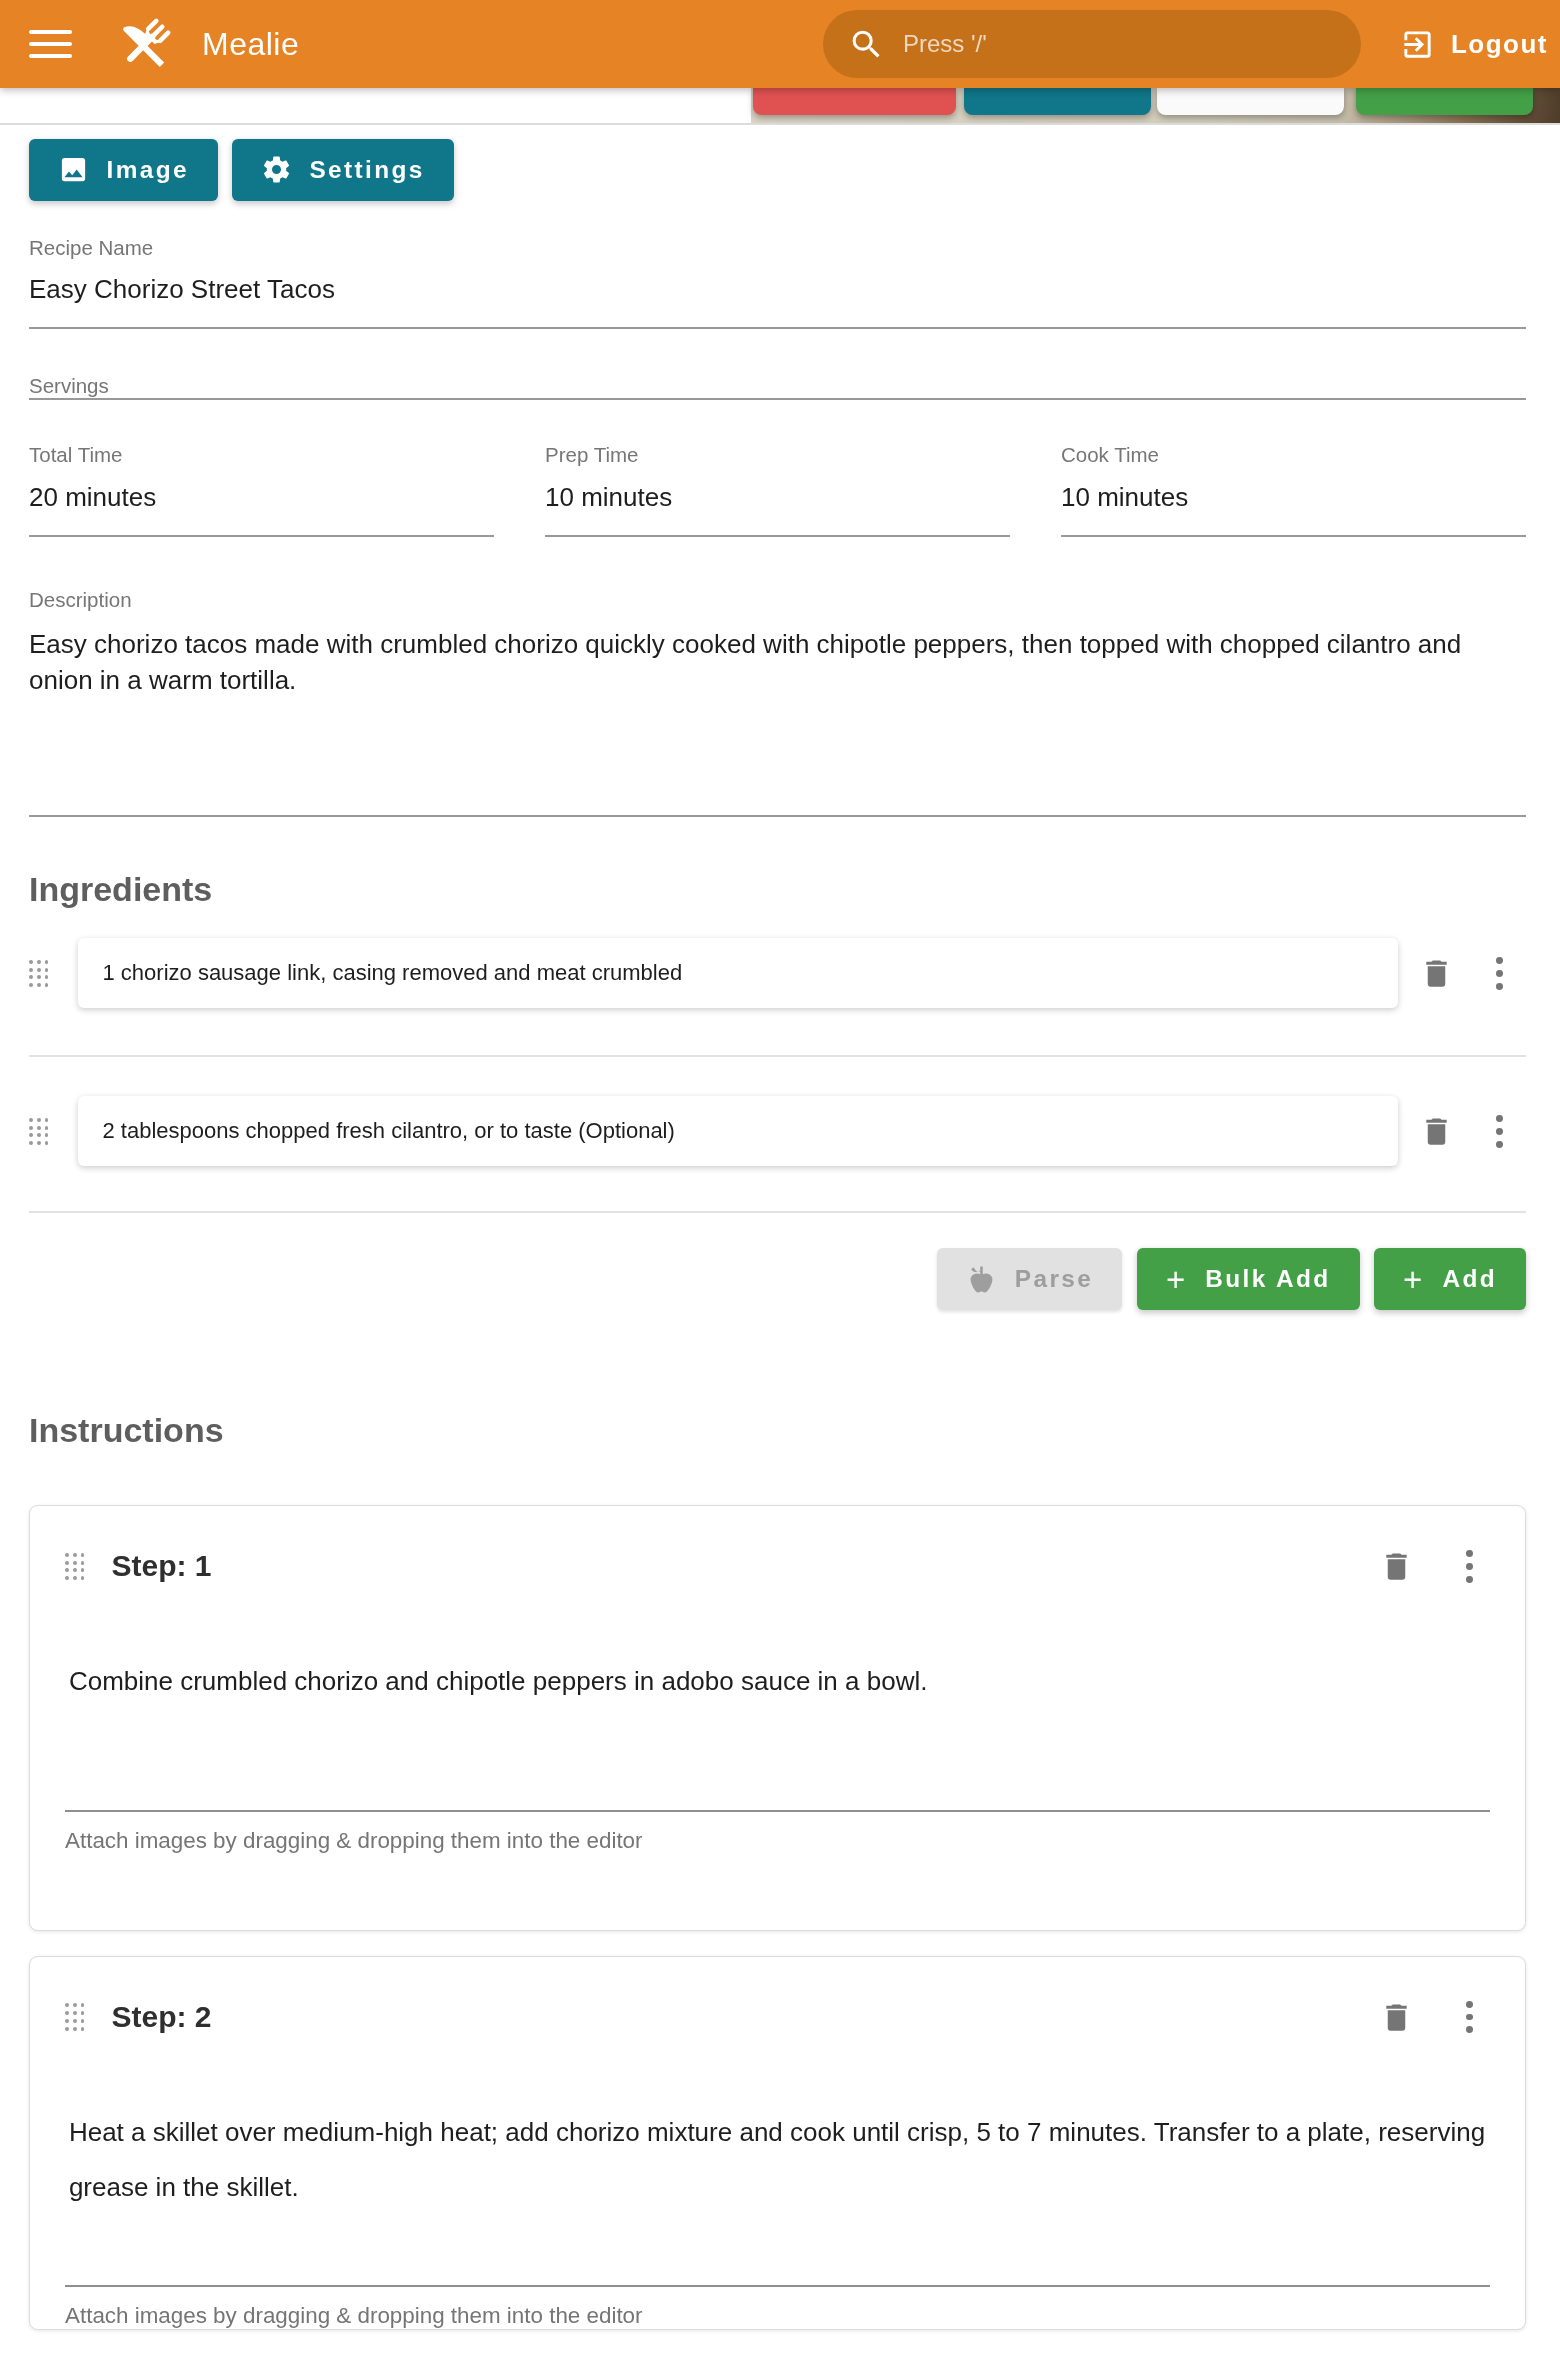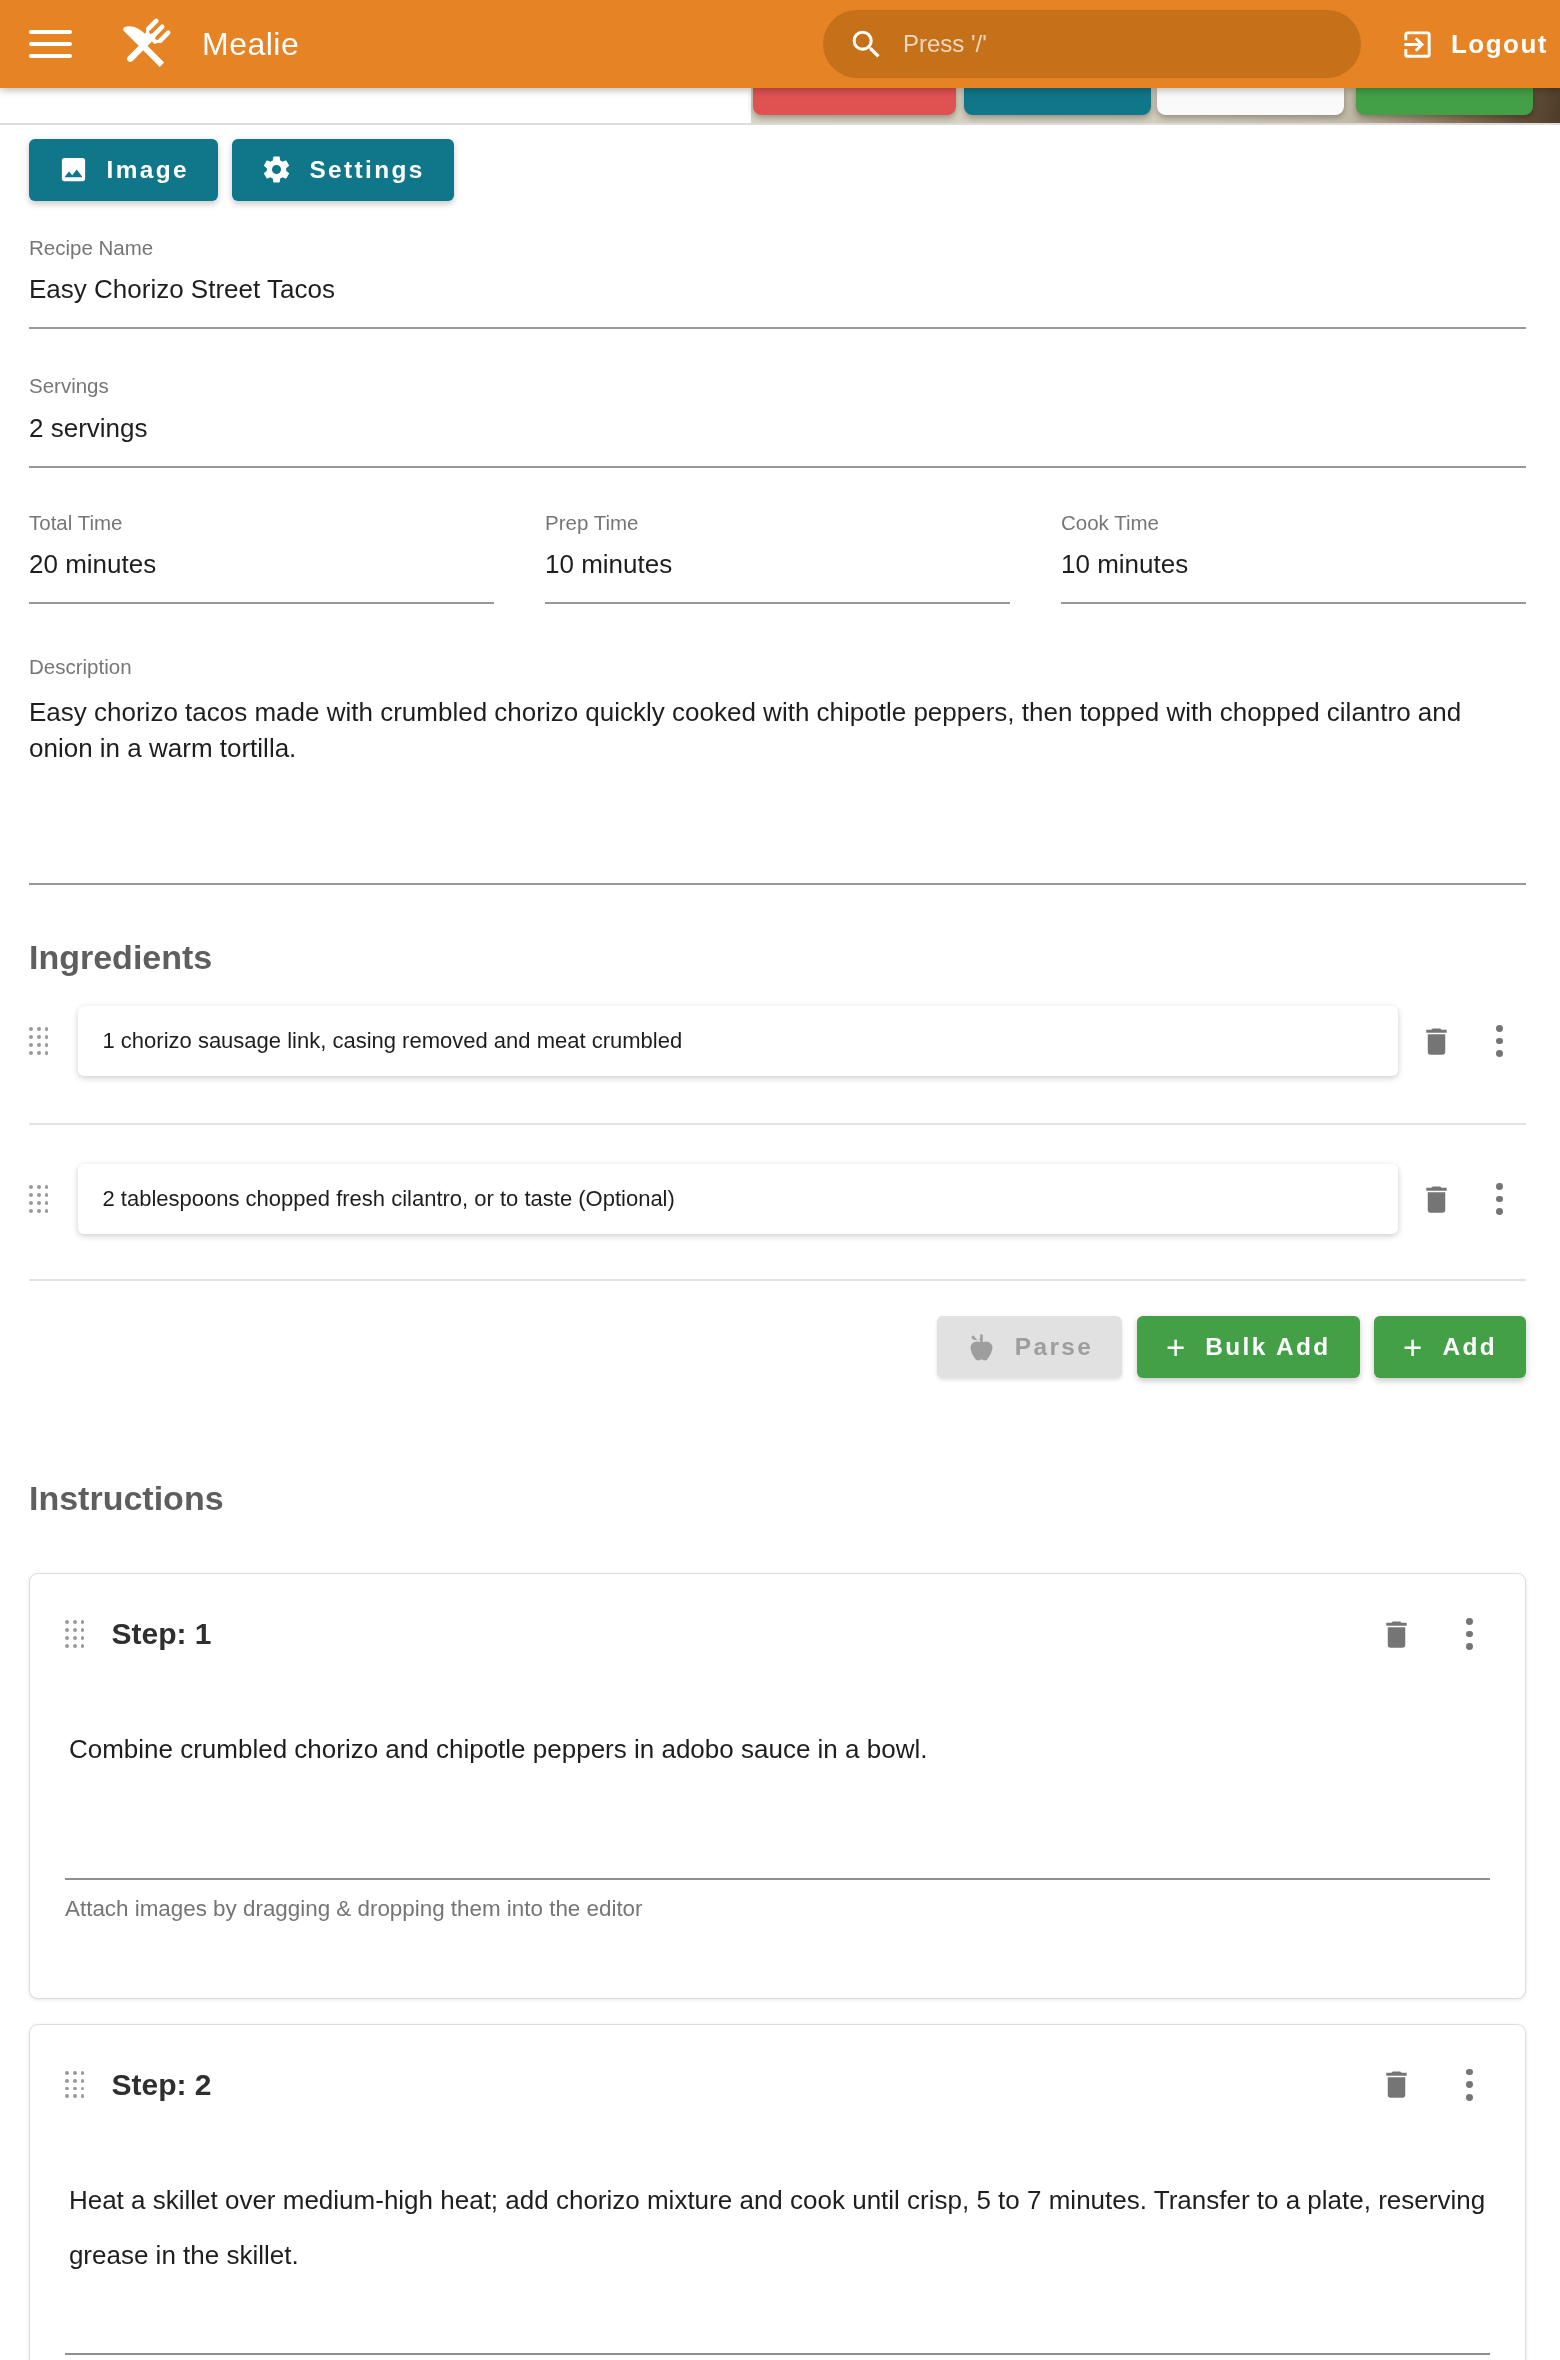--- a/index.html
+++ b/index.html
@@ -166,21 +166,20 @@
     </button>
   </div>
 
   <div class="field name">
     <div class="f-label">Recipe Name</div>
     <div class="f-value">Easy Chorizo Street Tacos</div>
   </div>
 
   <div class="field servings">
     <div class="f-label">Servings</div>
-    <div class="f-value">2 servings</div>
   </div>
 
   <div class="times-row">
     <div class="field">
       <div class="f-label">Total Time</div>
       <div class="f-value">20 minutes</div>
     </div>
     <div class="field">
       <div class="f-label">Prep Time</div>
       <div class="f-value">10 minutes</div>

